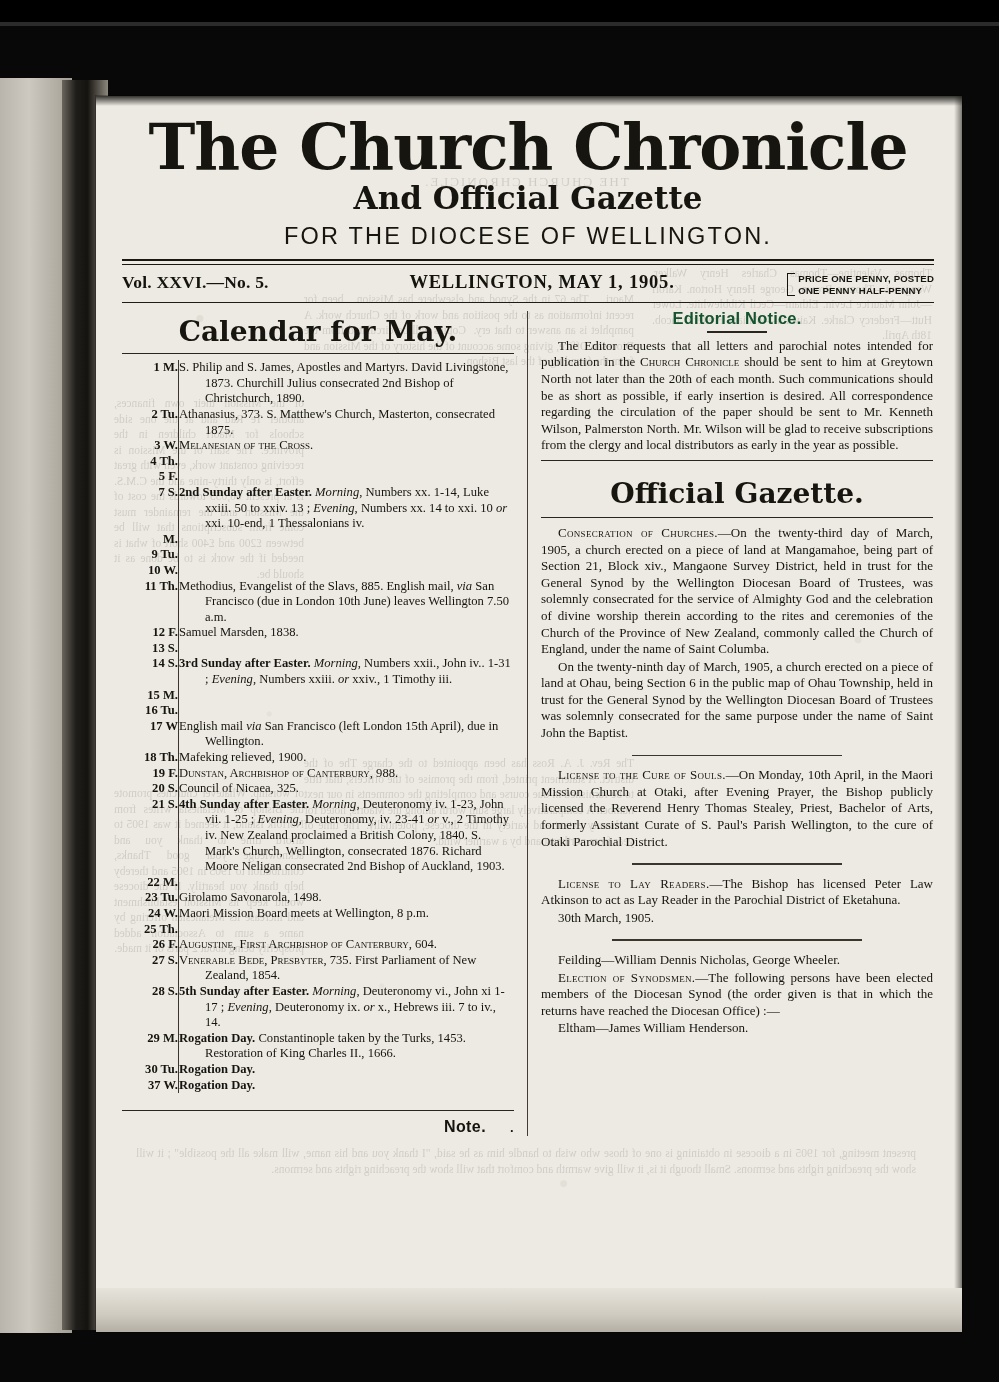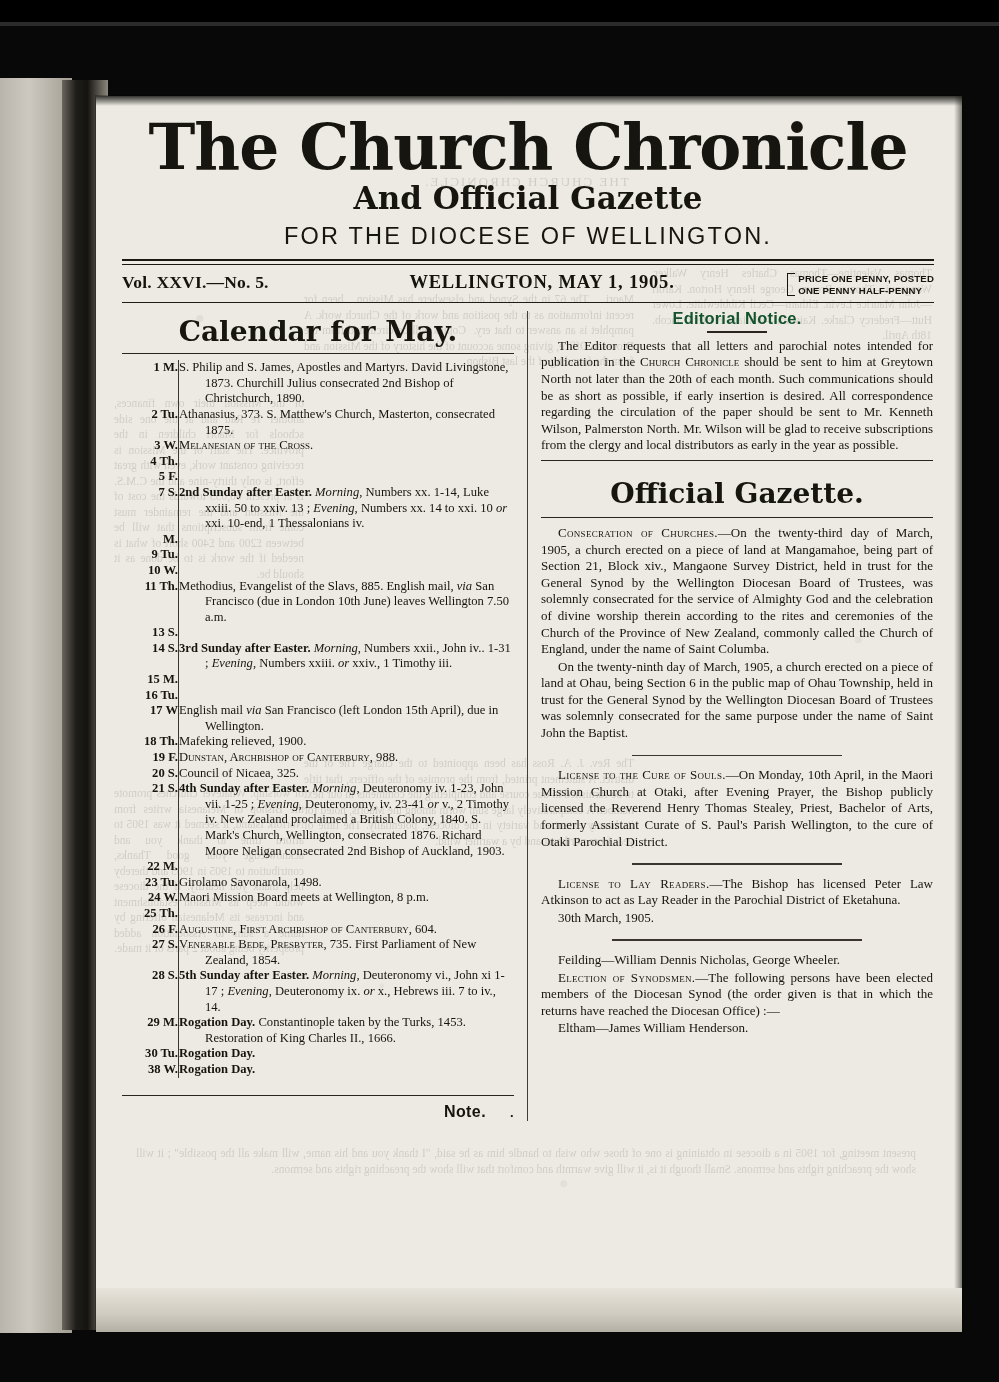--- a/index.html
+++ b/index.html
@@ -240,20 +240,27 @@
                 </td>
               </tr>
               <tr class="calrow">
                 <td class="d">11 Th.</td>
                 <td class="bar"></td>
                 <td class="e">
                   <span class="ind"><span>Methodius, Evangelist of the Slavs, 885.   English mail, </span><span class="it">via</span><span> San Francisco (due in London 10th June) leaves Wellington 7.50 a.m.</span></span>
                 </td>
               </tr>
               <tr class="calrow">
+                <td class="d">12 F.</td>
+                <td class="bar"></td>
+                <td class="e">
+                  <span class="ind"><span>Samuel Marsden, 1838.</span></span>
+                </td>
+              </tr>
+              <tr class="calrow">
                 <td class="d">13 S.</td>
                 <td class="bar"></td>
                 <td class="e">
                   <span class="ind"></span>
                 </td>
               </tr>
               <tr class="calrow sun">
                 <td class="d">14 S.</td>
                 <td class="bar"></td>
                 <td class="e">
@@ -366,21 +373,21 @@
                 </td>
               </tr>
               <tr class="calrow">
                 <td class="d">30 Tu.</td>
                 <td class="bar"></td>
                 <td class="e">
                   <span class="ind"><span class="bi">Rogation Day.</span></span>
                 </td>
               </tr>
               <tr class="calrow">
-                <td class="d">38 W.</td>
+                <td class="d">37 W.</td>
                 <td class="bar"></td>
                 <td class="e">
                   <span class="ind"><span class="bi">Rogation Day.</span></span>
                 </td>
               </tr>
             </tbody>
         </table>
 
         <div class="note-rule"></div>
         <div class="note-head">

